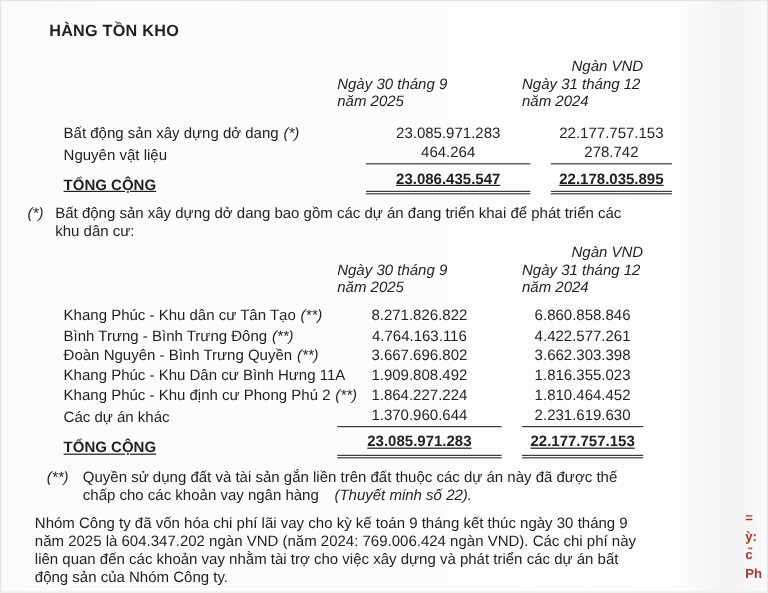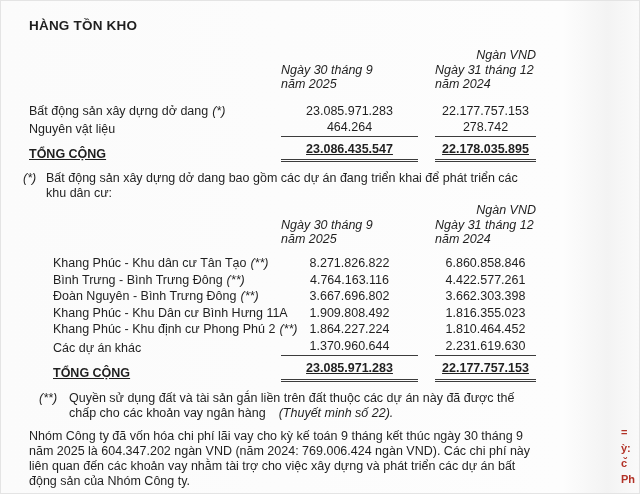--- a/index.html
+++ b/index.html
@@ -8,21 +8,21 @@
     width:640px;height:494px;
     box-sizing:border-box;
     background:linear-gradient(90deg,#fbfbfb 0%,#fdfdfd 88%,#f3f3f3 95%,#fafafa 100%);
     font-family:"Liberation Sans","DejaVu Sans",sans-serif;
     color:#1f1f1f;
     font-size:12.5px;
     overflow:hidden;
     border:1px solid #e4e4e4;
   }
   .title{
-    margin:18px 0 0 28px;
+    margin:18px 0 0 40px;
     font-size:13.5px;font-weight:bold;letter-spacing:.2px;line-height:14px;
   }
   .content{margin-left:28px;width:507px;}
   .fn1{margin-left:22px;width:513px;}
   .fn2{margin-left:38px;width:497px;}
   .unit{
     margin-top:15px;text-align:right;font-style:italic;line-height:14px;
   }
   .grid{
     display:grid;
@@ -34,21 +34,21 @@
   .trow{line-height:16px;}
   .t2 .trow{line-height:16.5px;}
   .num{text-align:center;}
   .lbl{white-space:nowrap;}
   .t2 .lbl{padding-left:24px;}
   .mk{font-style:italic;margin-left:4px;}
   .uline{border-bottom:1.4px solid #3c3c3c;padding-bottom:1px;}
   .total{font-weight:bold;text-decoration:underline;}
   .total .num{border-bottom:3px double #3c3c3c;padding-top:4px;padding-bottom:2px;}
   .total .lbl{padding-top:4px;}
-  .t1{margin-top:12px;}
+  .t1{margin-top:12px;margin-left:24px;}
   .t2{margin-top:9px;}
   .footnote{display:grid;margin-top:9px;line-height:15px;}
   .fn1.footnote{grid-template-columns:23px 1fr;}
   .fn2.footnote{grid-template-columns:30px 1fr;}
   .fmk{font-style:italic;}
   .it-ref{font-style:italic;margin-left:13px;}
   .para{margin-top:8px;line-height:15.2px;}
   .margin-marks{
     position:absolute;right:1px;top:424px;width:17px;
     color:#b23227;font-weight:bold;font-size:11px;line-height:15.5px;
@@ -128,21 +128,21 @@
         <div></div>
         <div class="num">6.860.858.846</div>
       </div>
       <div class="grid trow">
         <div class="lbl"><span>Bình Trưng - Bình Trưng Đông</span><span class="mk">(**)</span></div>
         <div class="num">4.764.163.116</div>
         <div></div>
         <div class="num">4.422.577.261</div>
       </div>
       <div class="grid trow">
-        <div class="lbl"><span>Đoàn Nguyên - Bình Trưng Đông</span><span class="mk">(**)</span></div>
+        <div class="lbl"><span>Đoàn Nguyên - Bình Trưng Quyền</span><span class="mk">(**)</span></div>
         <div class="num">3.667.696.802</div>
         <div></div>
         <div class="num">3.662.303.398</div>
       </div>
       <div class="grid trow">
         <div class="lbl">Khang Phúc - Khu Dân cư Bình Hưng 11A</div>
         <div class="num">1.909.808.492</div>
         <div></div>
         <div class="num">1.816.355.023</div>
       </div>

